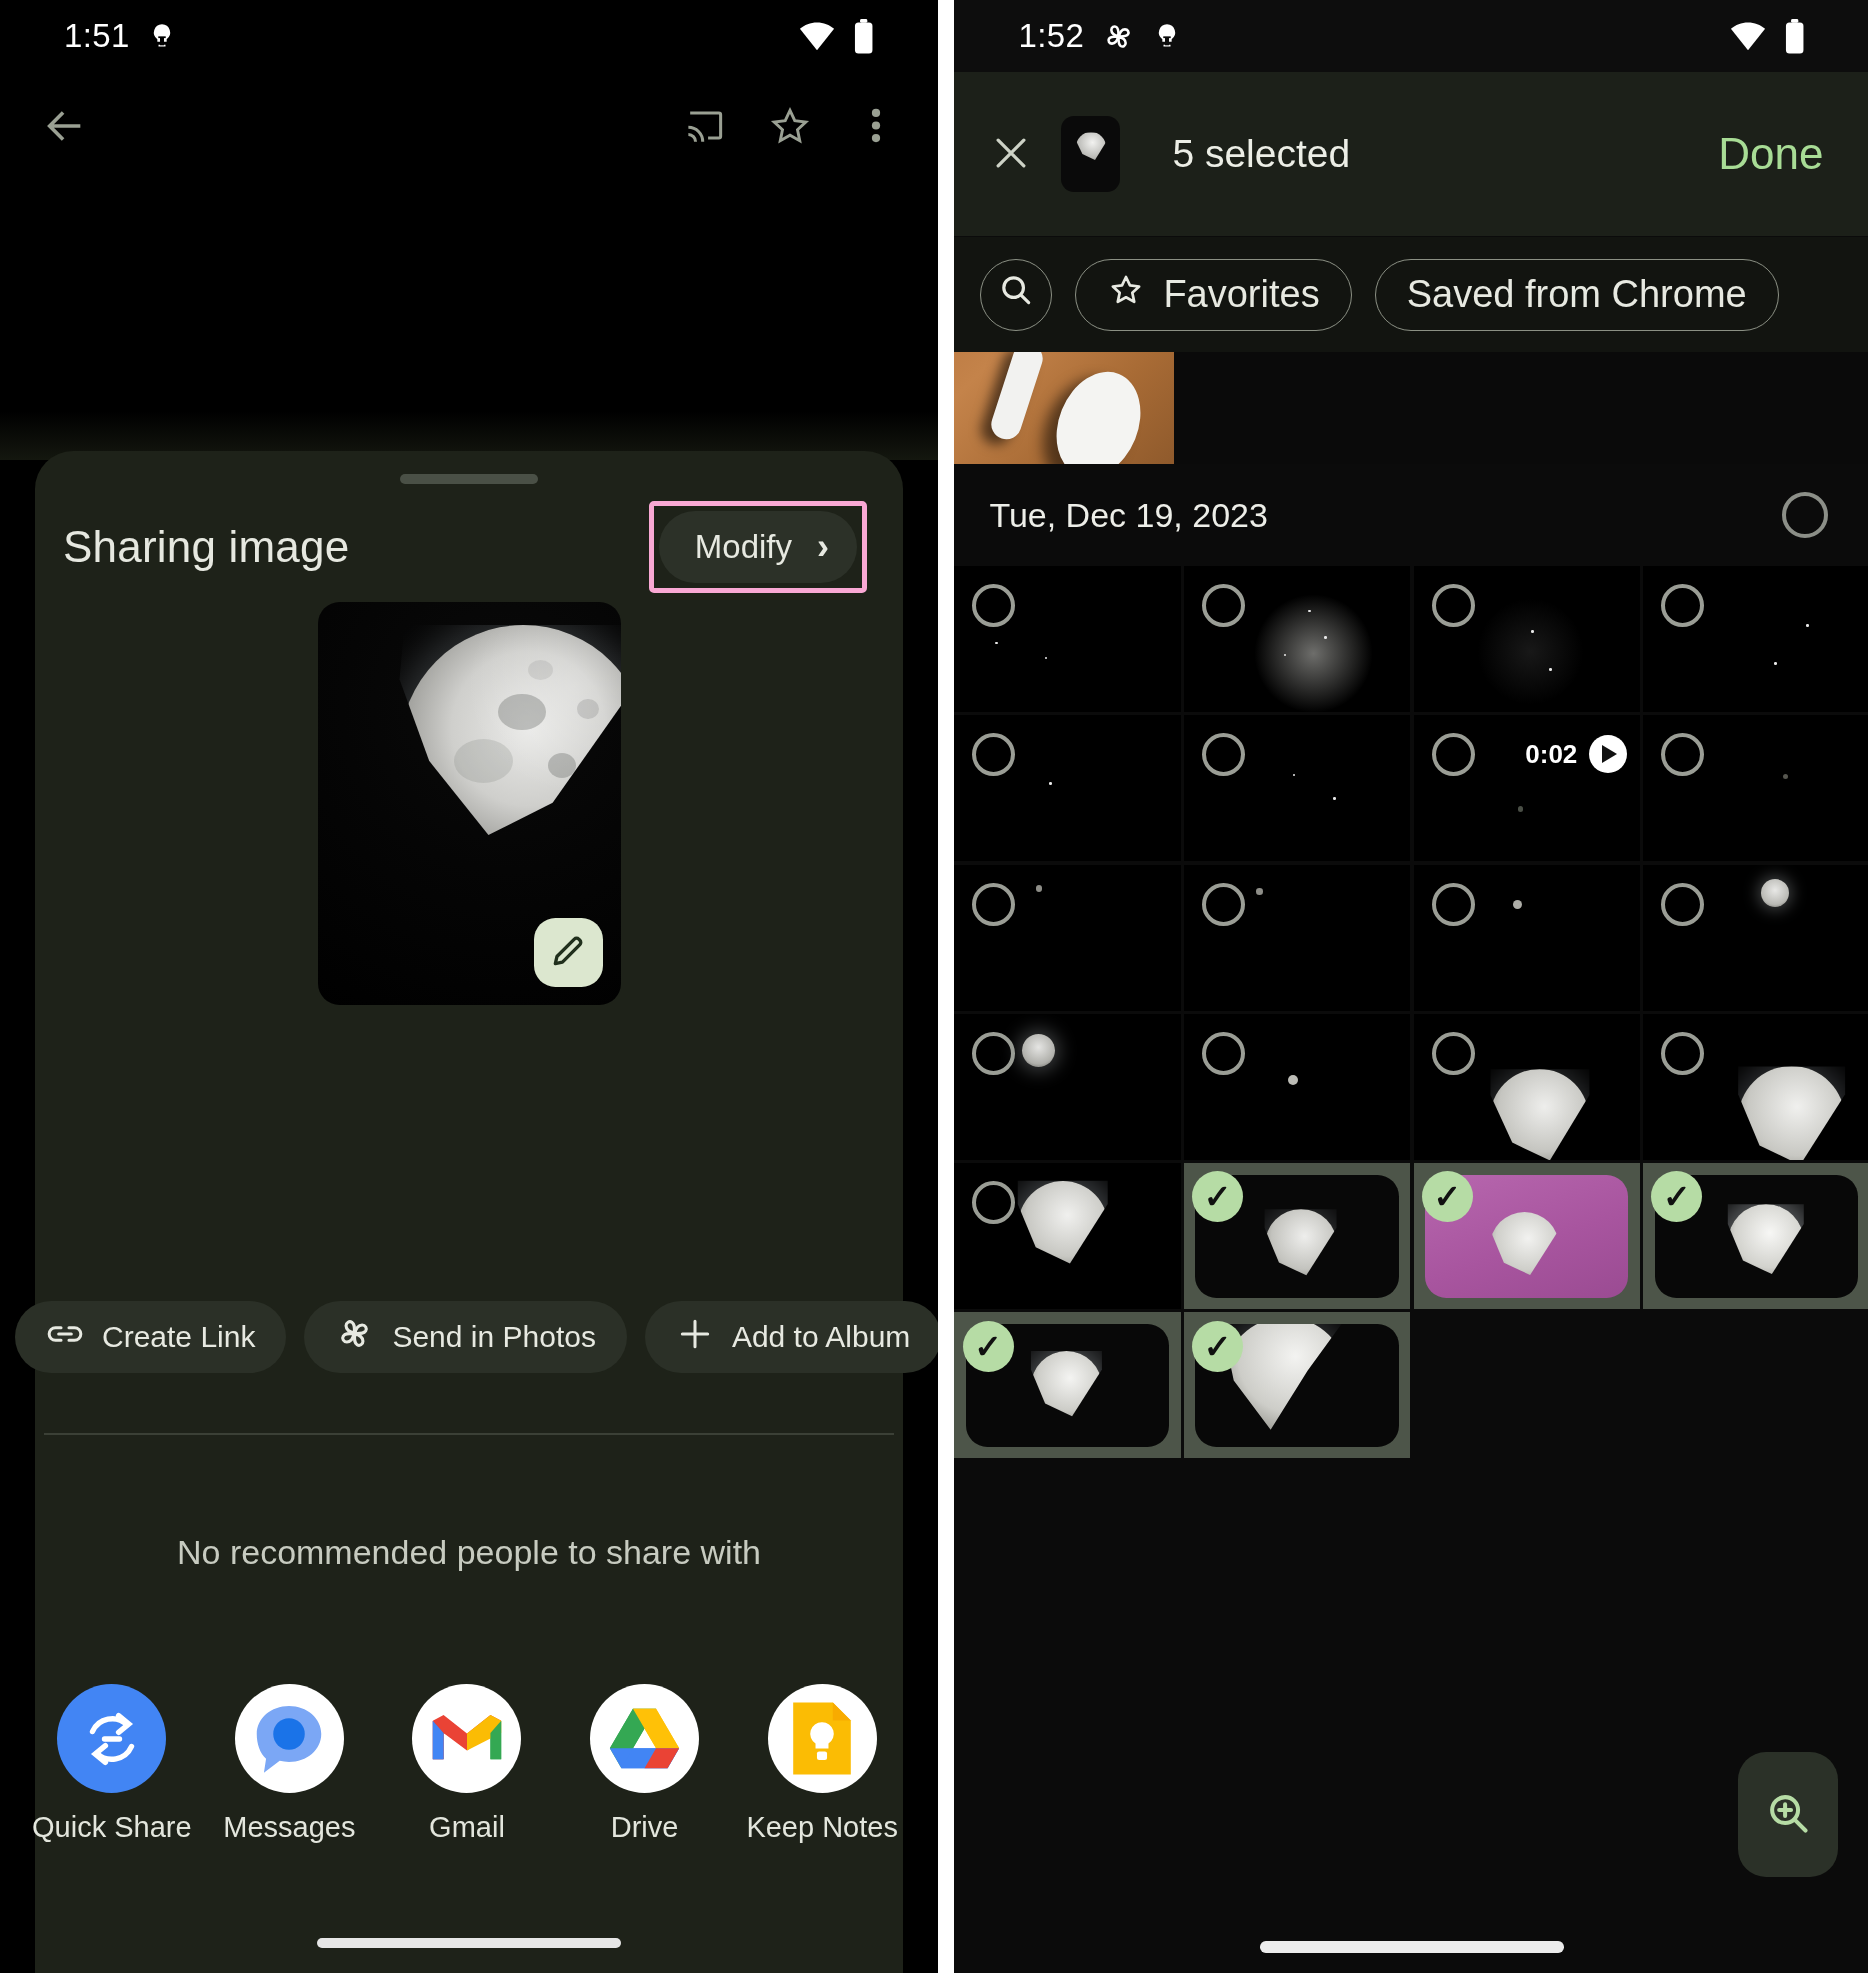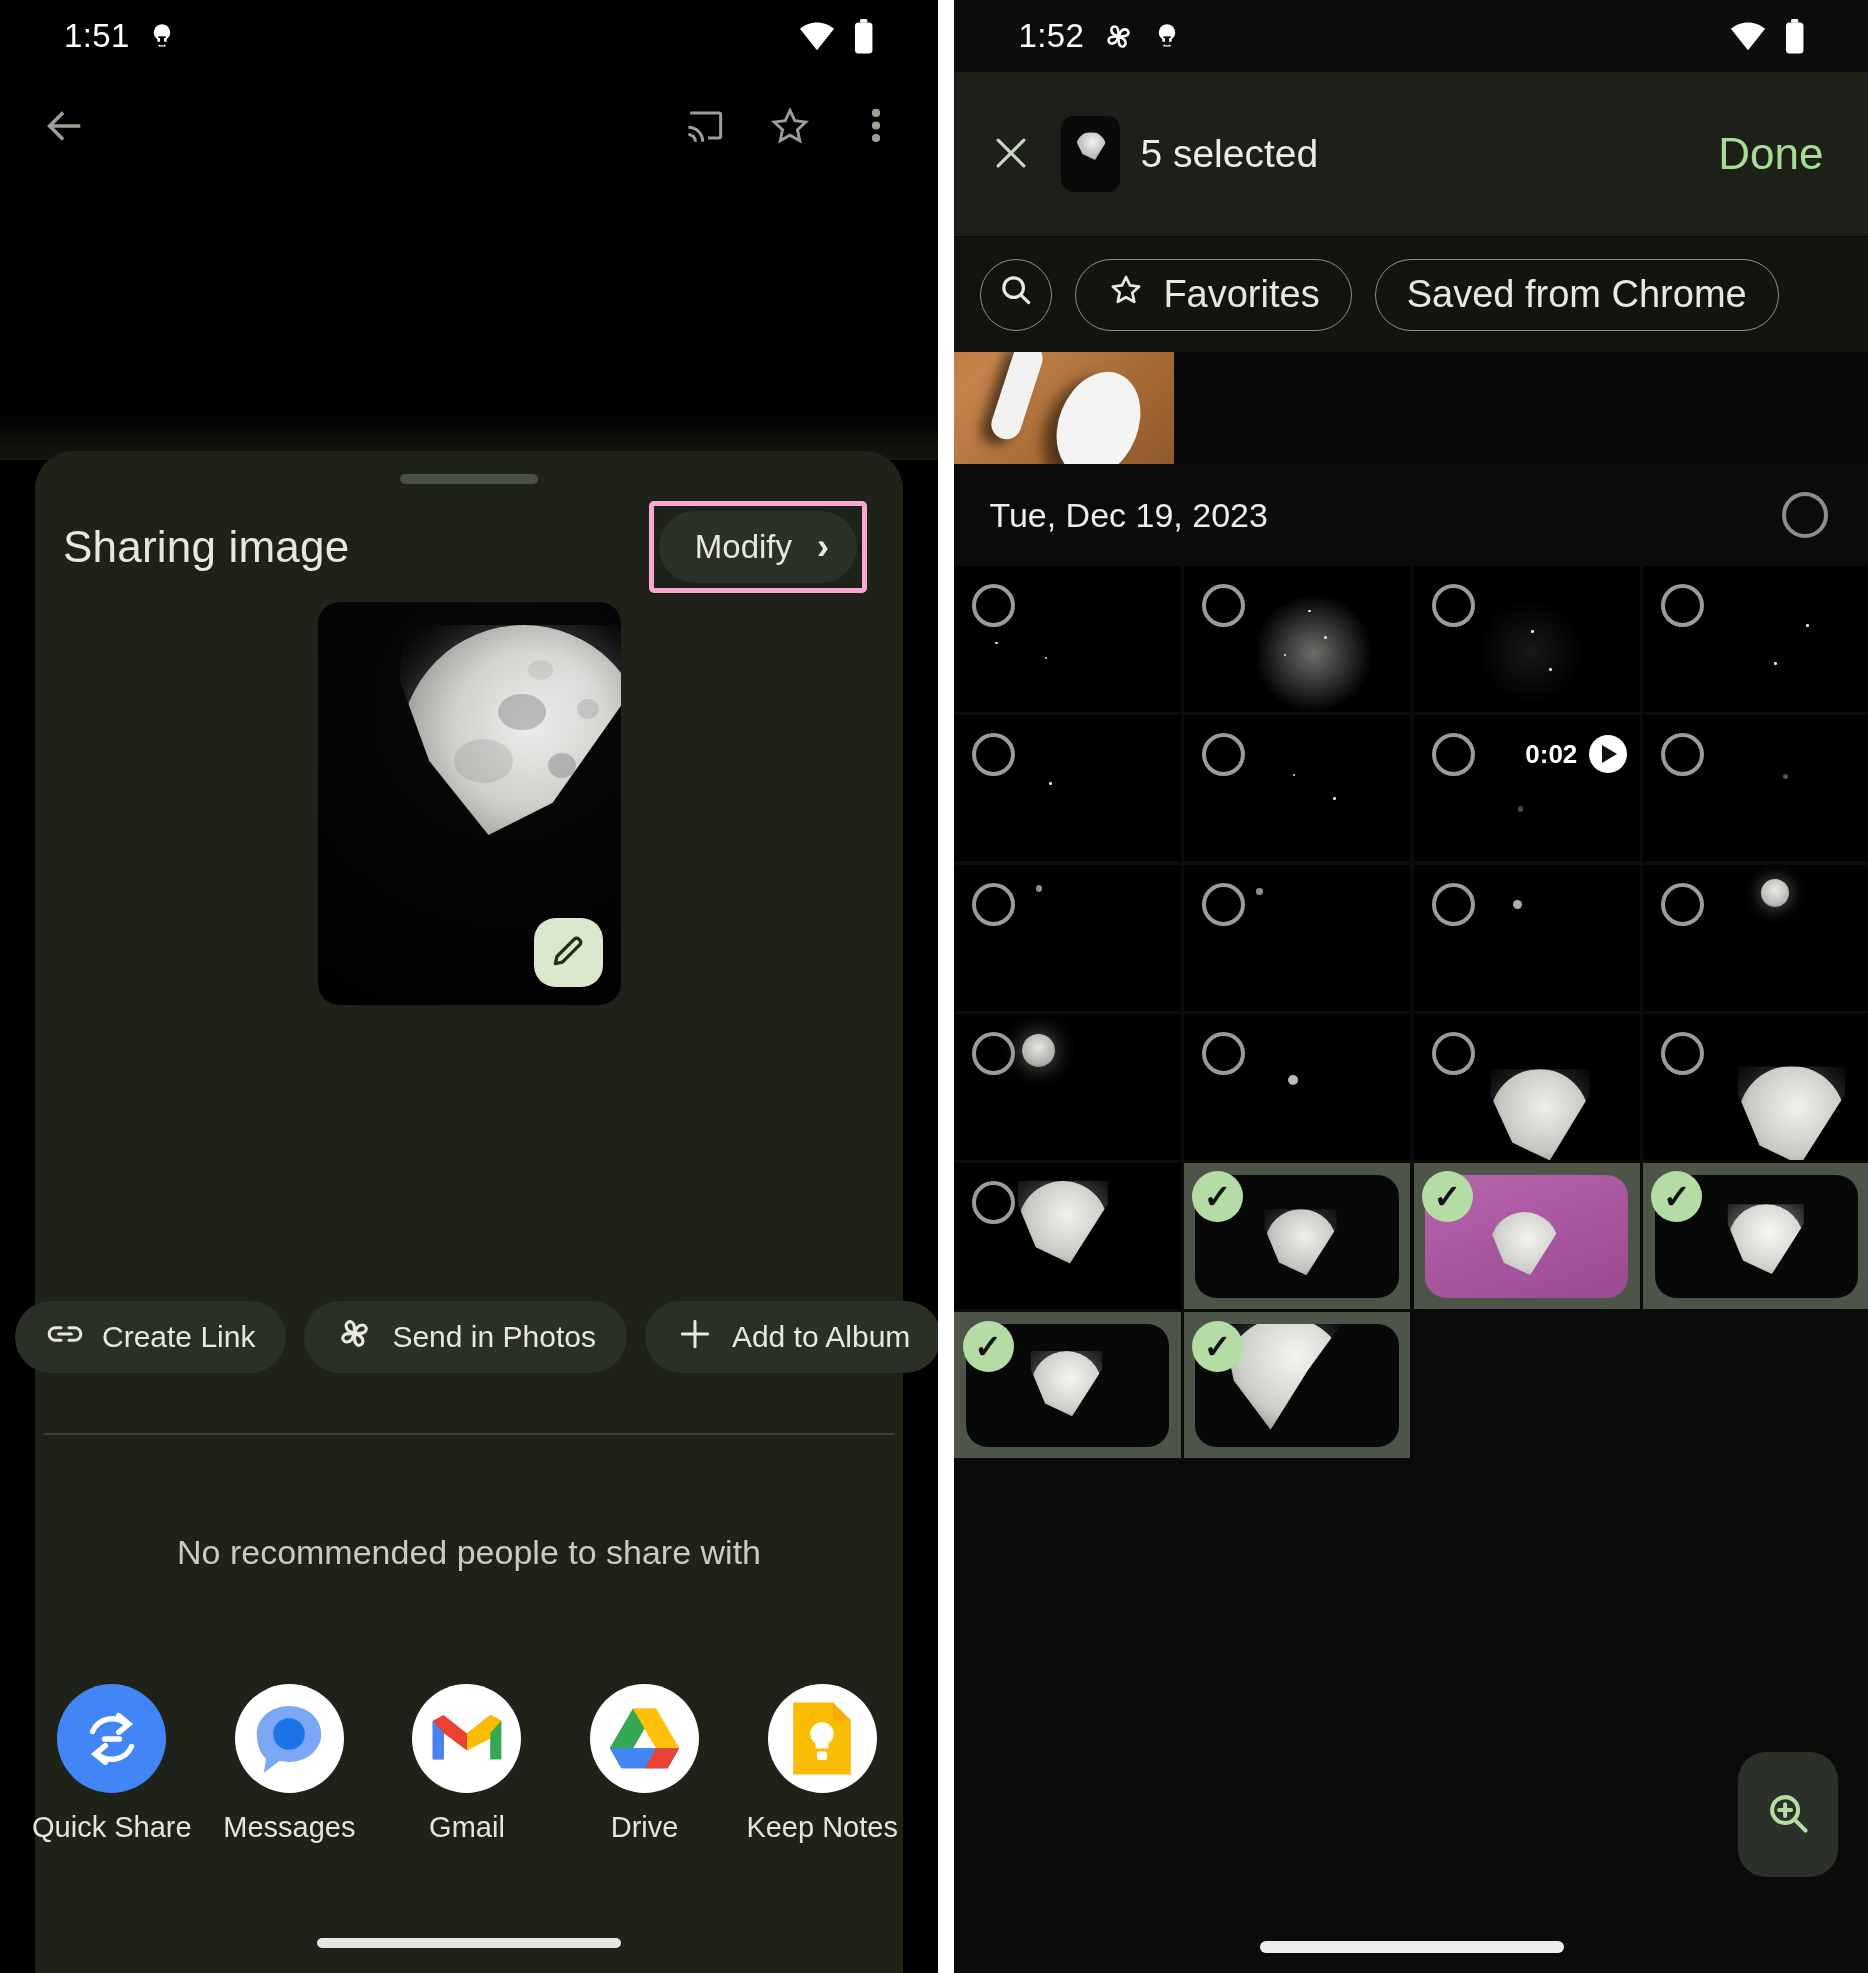--- a/index.html
+++ b/index.html
@@ -181,21 +181,21 @@
   .r-close { padding: 0 28px 0 35px; }
   .r-thumb {
     width: 59px; height: 76px; border-radius: 13px;
     background: #0a0a0a; position: relative; overflow: hidden; flex: 0 0 auto;
   }
   .r-thumb .m {
     position:absolute; width:30px; height:30px; left:15px; top:16.4px; border-radius:50%;
     background: radial-gradient(circle at 55% 35%, #f2f2f0, #b8b8b4 60%, #6c6c68 90%);
     clip-path: polygon(0 0,100% 0,100% 30%,62% 92%,20% 72%,0 30%);
   }
-  .r-title { margin-left: 20px; font-size: 39px; color: #eceee6; }
+  .r-title { margin-left: 52px; font-size: 39px; color: #eceee6; }
   .r-done { margin-left: auto; padding-right: 46px; color: #a8dc95; font-size: 44px; }
 
   .filters {
     position: absolute; top: 237px; left: 0; right: 0; height: 115px;
     background: #121410;
     display: flex; align-items: center; gap: 23px; padding-left: 26px;
     z-index: 20;
   }
   .fchip {
     display:flex; align-items:center; gap: 18px;

